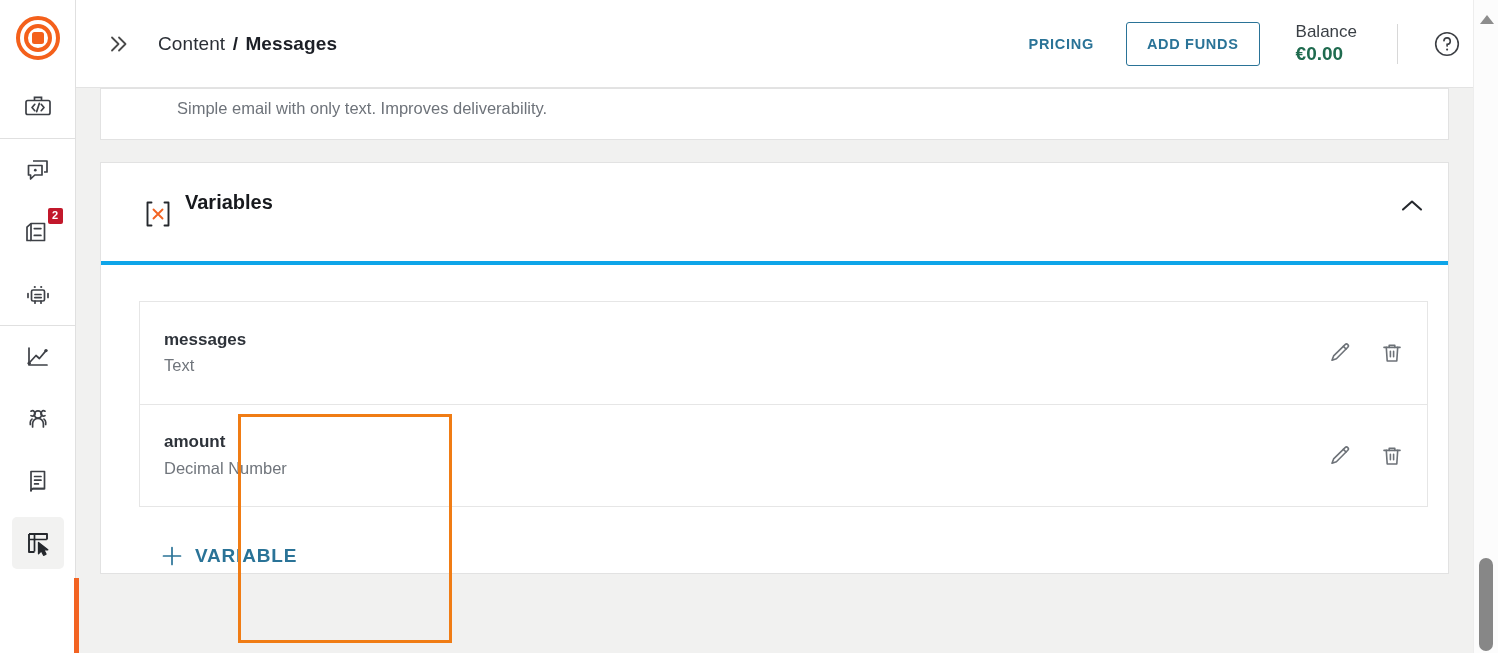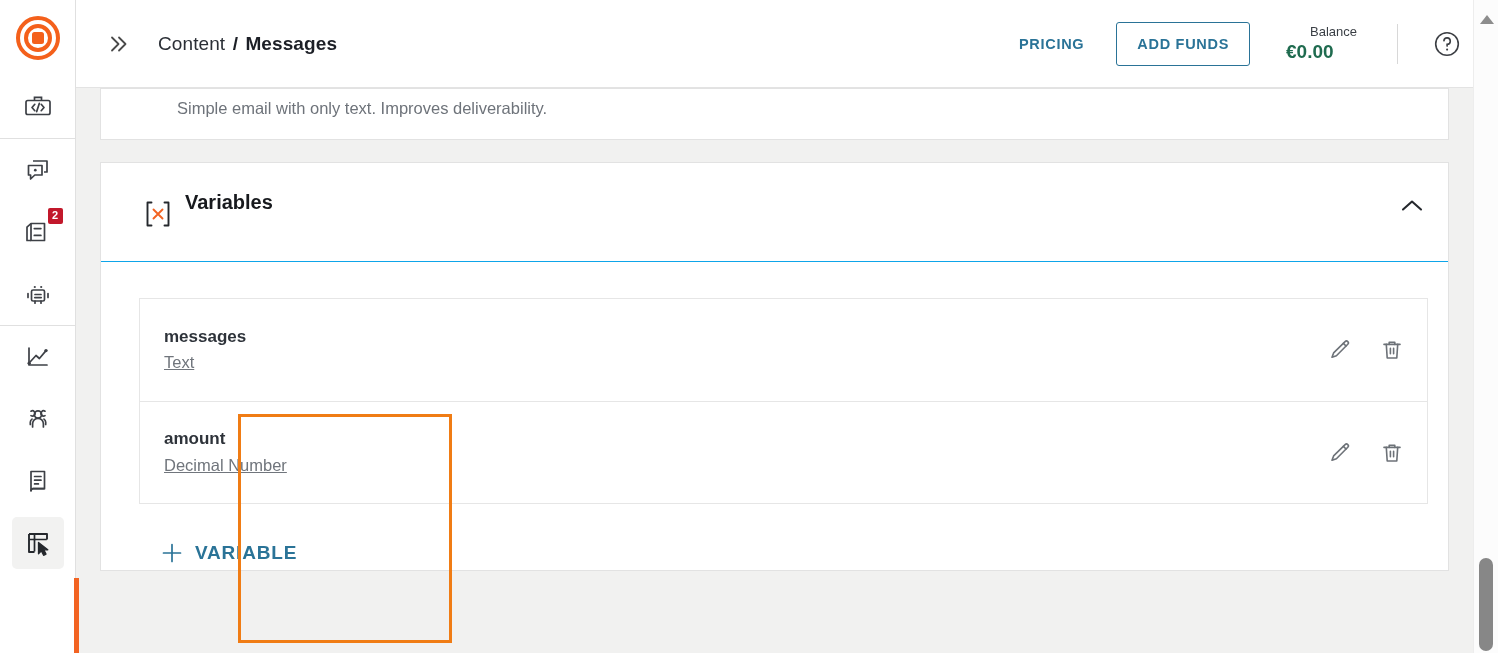--- a/index.html
+++ b/index.html
@@ -79,21 +79,21 @@
     cursor: pointer; padding: 10px 14px; font-family: inherit;
   }
   .outline-btn {
     color: #2a7397; font-size: 14.5px; font-weight: 700;
     letter-spacing: .7px; background: #fff;
     border: 1px solid #2a7397; border-radius: 3px;
     cursor: pointer; padding: 13px 20px; font-family: inherit;
     margin-left: 18px; margin-right: 36px;
   }
   .balance { display: flex; flex-direction: column; line-height: 1.22; }
-  .balance-label { font-size: 13px; color: #3a3f45; margin-left: 24px; }
+  .balance-label { font-size: 17px; color: #3a3f45; }
   .balance-value { font-size: 19px; font-weight: 700; color: #1f6b4f; }
   .vdiv { width: 1px; height: 40px; background: #d8d8d8; margin: 0 32px 0 40px; }
   .help-btn {
     width: 34px; height: 34px; cursor: pointer;
     display: flex; align-items: center; justify-content: center;
     color: #3c3f44; margin-right: 18px;
   }
 
   
   .scrollwrap { flex: 1 1 auto; position: relative; display: flex; min-height: 0; }
@@ -109,21 +109,21 @@
   .card-top .subtitle {
     position: absolute; left: 76px; top: 10px;
     font-size: 16.5px; color: #6e737a;
   }
 
   .gap { height: 22px; }
 
   .card-hdr {
     display: flex; align-items: flex-start;
     padding: 26px 22px 24px 38px;
-    border-bottom: 1px solid #0ea5e9;
+    border-bottom: 4px solid #0ea5e9;
     position: relative;
   }
   .hdr-icon { width: 46px; flex: 0 0 46px; padding-top: 6px; }
   .hdr-text { flex: 1 1 auto; min-width: 0; padding-right: 40px; }
   .hdr-title { font-size: 20px; font-weight: 700; color: #17191d; line-height: 1.35; }
   .hdr-desc {
     font-size: 16.5px; color: #6e737a; line-height: 1.4; margin-top: 6px;
     white-space: nowrap; overflow: hidden; text-overflow: ellipsis;
   }
   .collapse-btn {
@@ -140,21 +140,21 @@
     height: 103px;
     border: 1px solid #e6e6e6;
     border-bottom: none;
     display: flex; align-items: center;
     padding: 0 18px 0 24px;
     background: #fff;
   }
   .var-row:last-child { border-bottom: 1px solid #e6e6e6; }
   .var-info { flex: 1 1 auto; min-width: 0; }
   .var-name { font-size: 17px; font-weight: 700; color: #2e333a; line-height: 1.4; }
-  .var-type { font-size: 16.5px; color: #70757c; line-height: 1.45; margin-top: 3px; text-decoration: underline; }
+  .var-type { font-size: 16.5px; color: #70757c; line-height: 1.45; margin-top: 3px; }
   .var-actions { display: flex; align-items: center; gap: 18px; flex: 0 0 auto; }
   .icon-btn {
     width: 34px; height: 34px; cursor: pointer;
     display: flex; align-items: center; justify-content: center;
     color: #6d7278;
   }
 
   .add-row { padding: 32px 0 0 18px; }
   .add-btn {
     display: inline-flex; align-items: center; gap: 12px;

